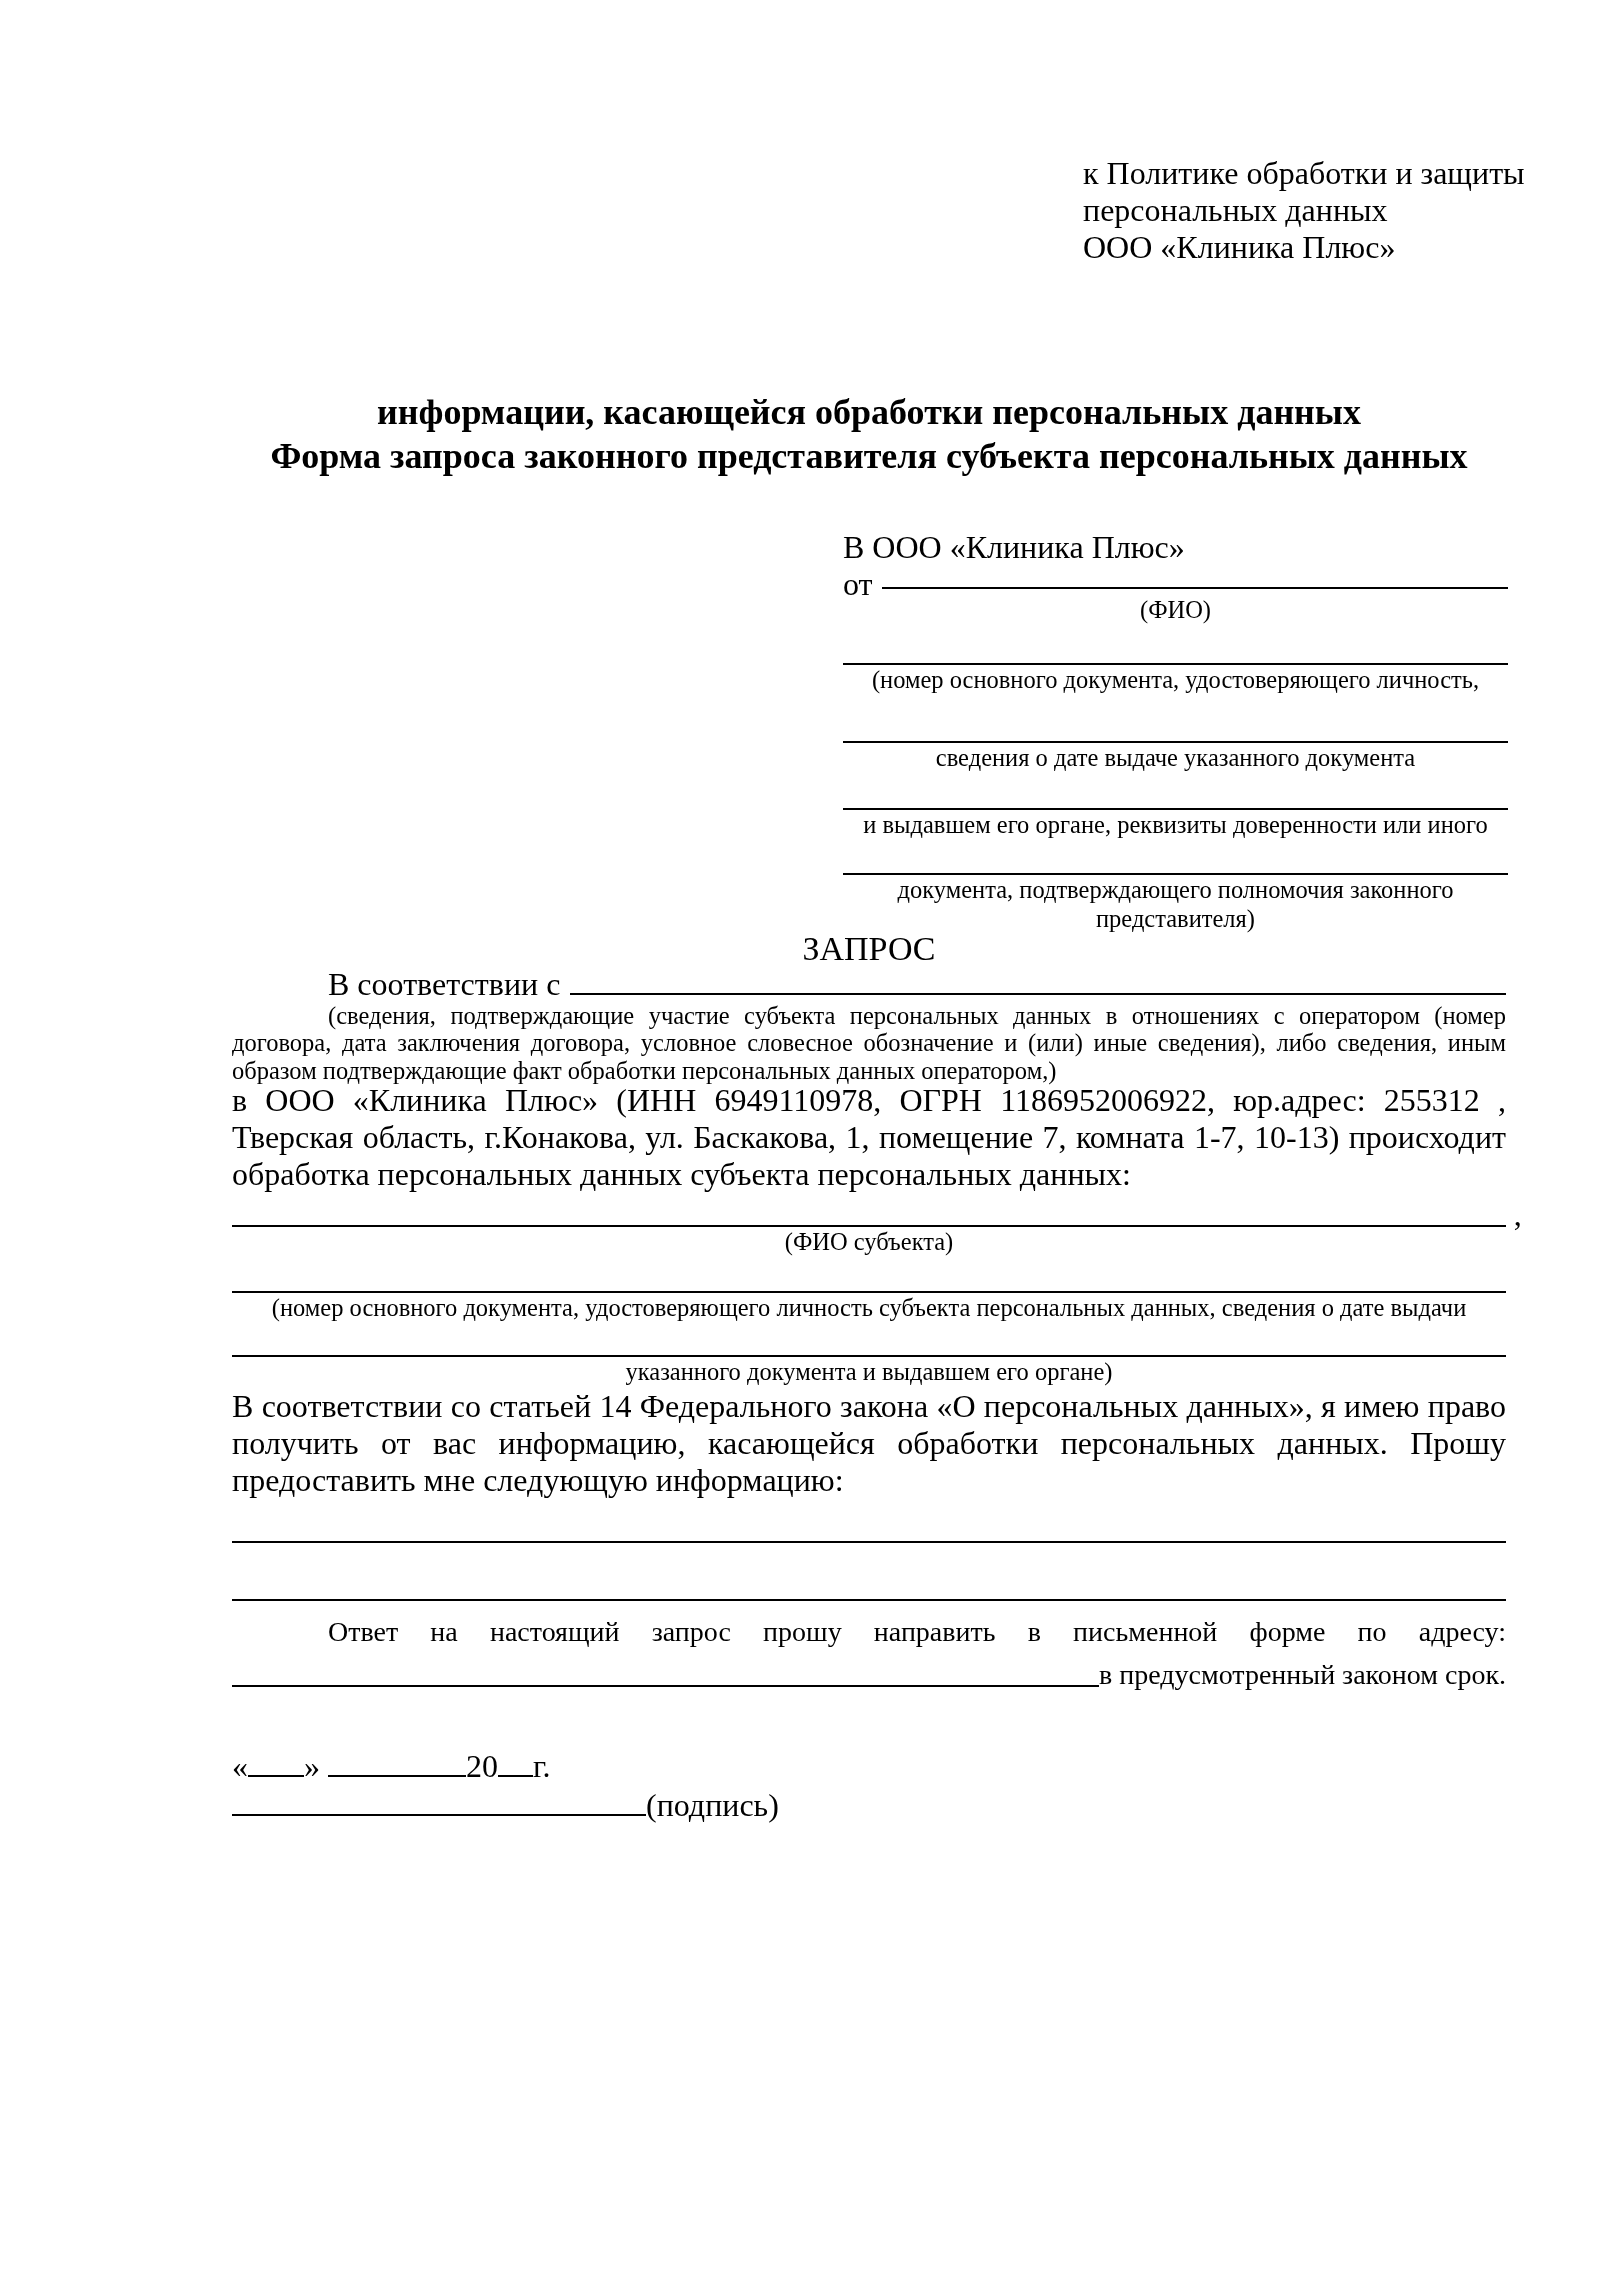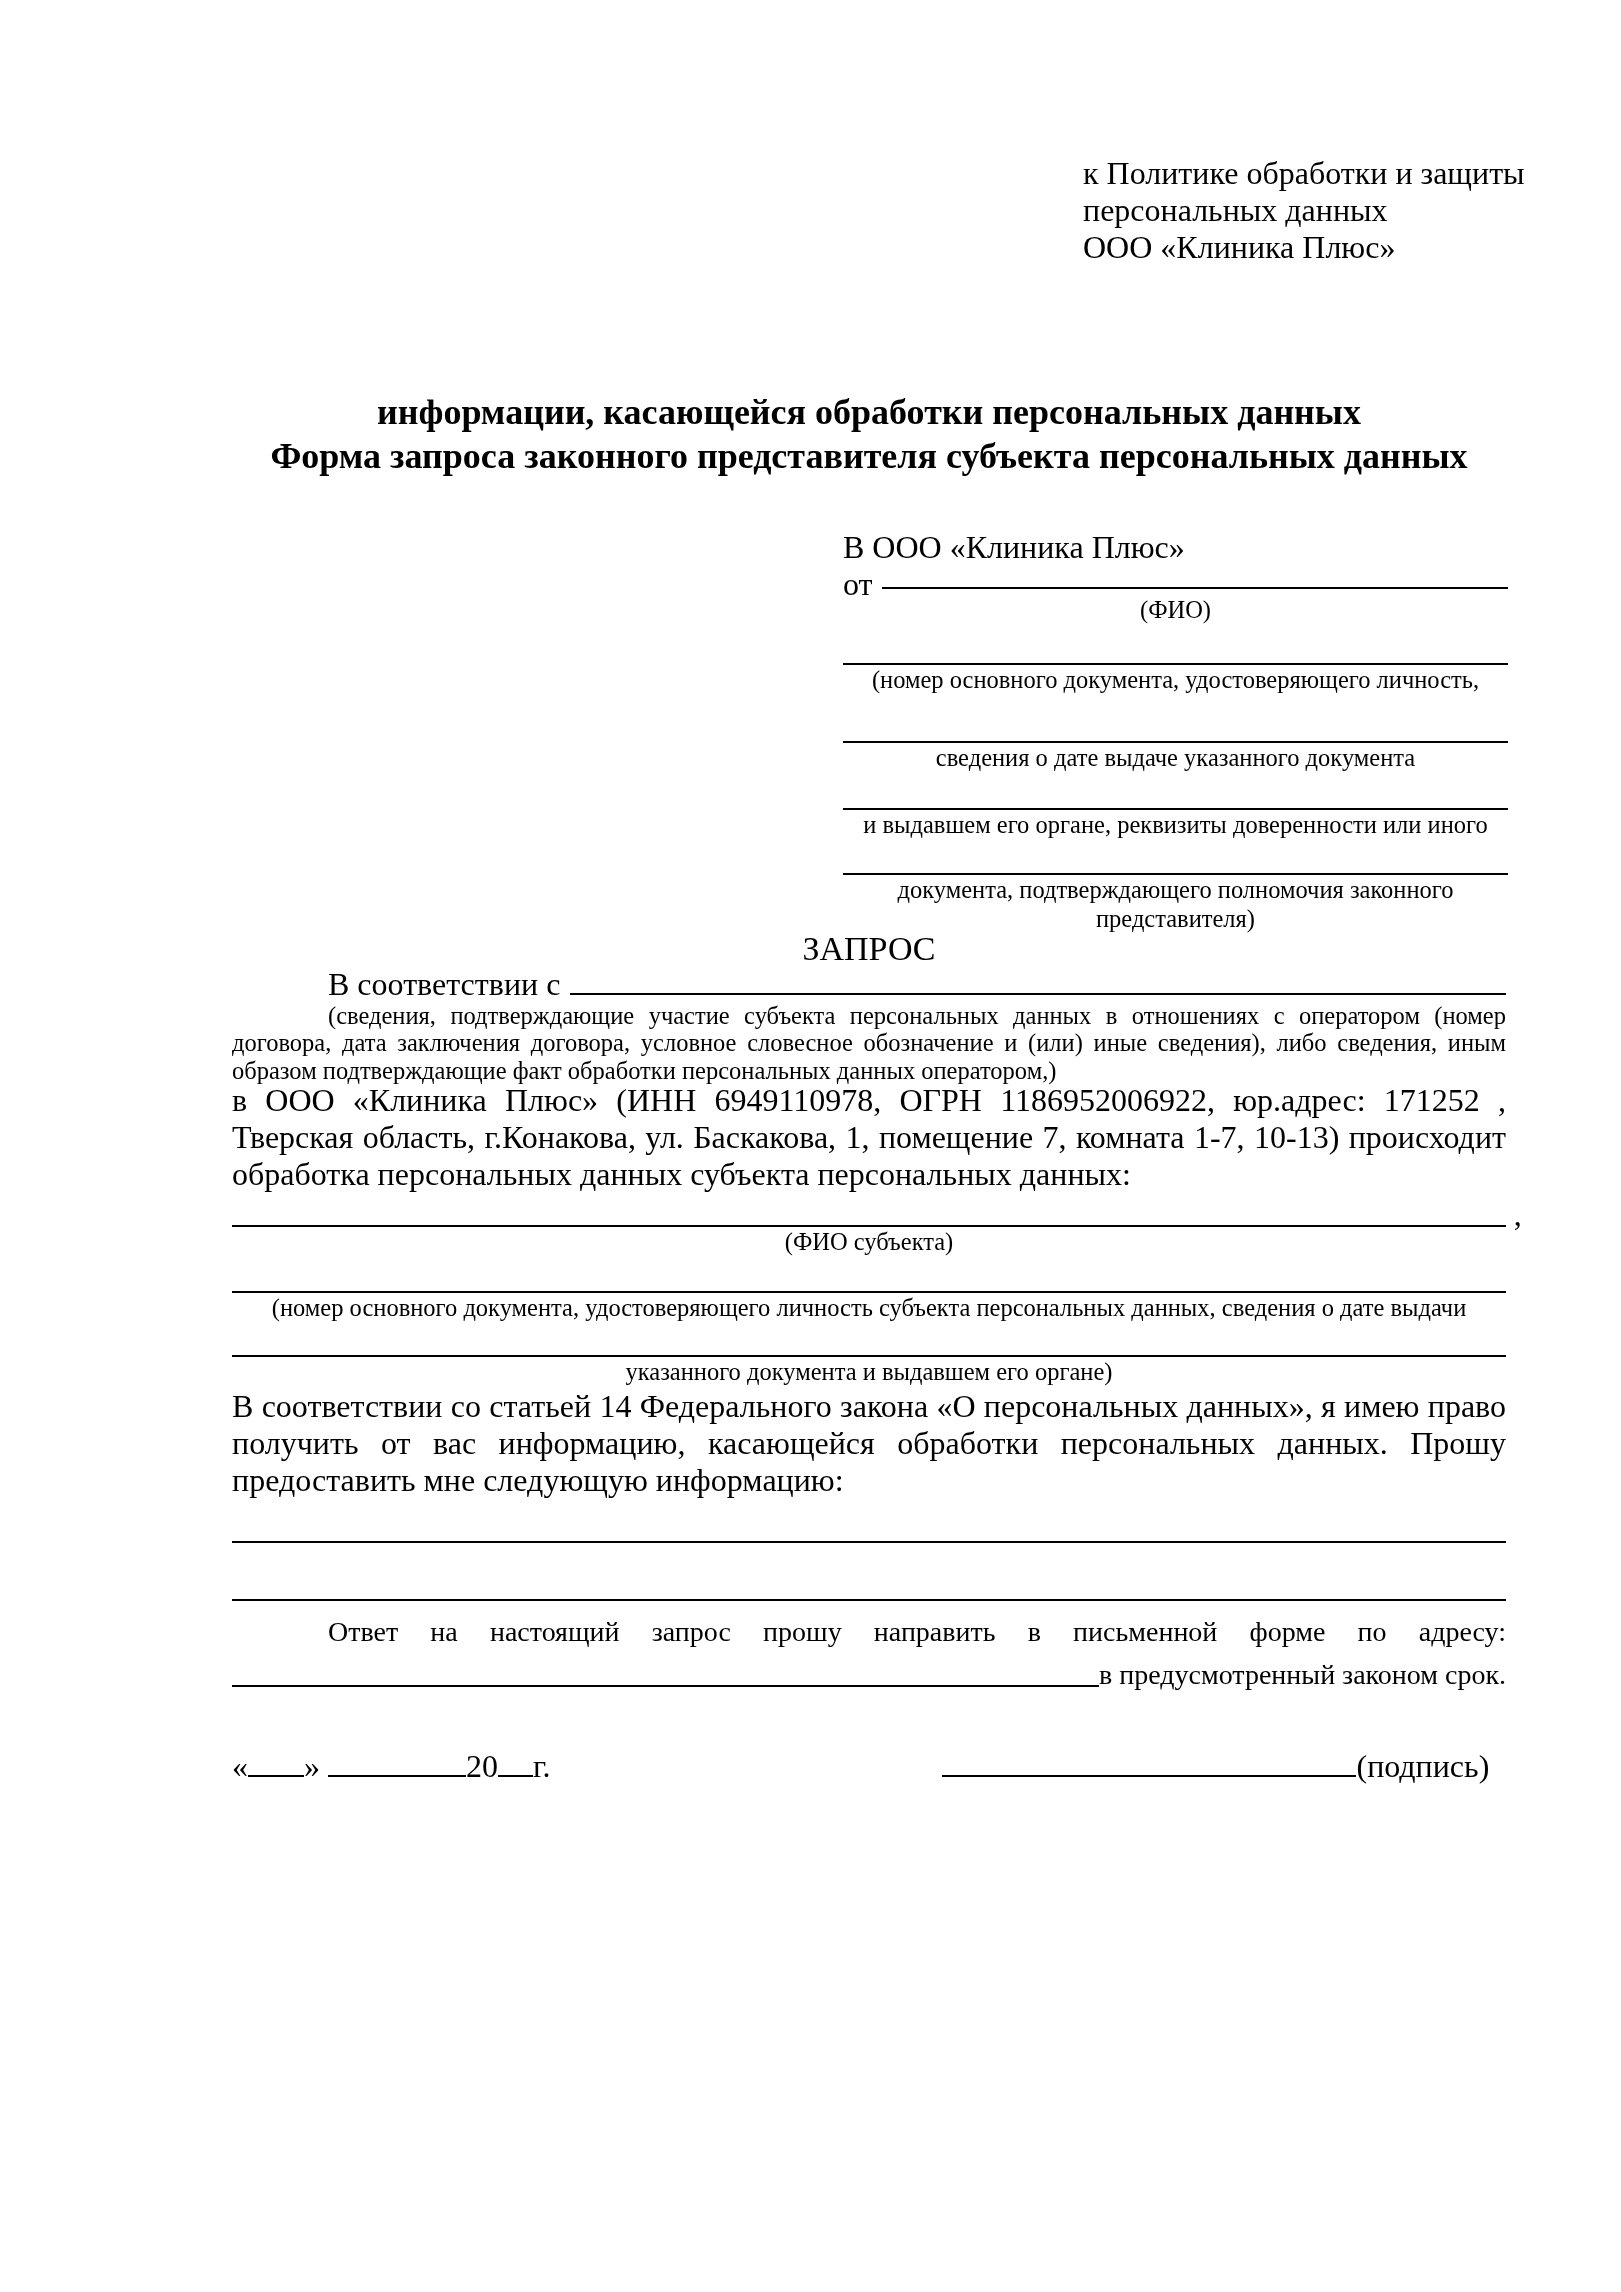--- a/index.html
+++ b/index.html
@@ -46,21 +46,21 @@
   .blanks{top:1509px;left:232px;width:1274px;}
   .b-u1{height:32px;} .b-u2{height:56px;}
 
   .reply{top:1613px;left:232px;width:1274px;font-size:28px;line-height:37px;}
   .reply-first{text-align:justify;text-align-last:justify;padding-left:96px;}
   .reply-second{display:flex;height:43px;}
   .reply-second .suffix{white-space:nowrap;align-self:flex-end;}
   .reply-second .fillline{margin-left:0;}
 
   .sig-row{top:1747px;left:232px;width:1274px;padding-right:0;display:flex;
-    justify-content:space-between;align-items:baseline;font-size:32px;line-height:39px;}
+    justify-content:space-between;align-items:baseline;font-size:32px;line-height:39px;flex-direction:column;}
   .blank{display:inline-block;border-bottom:2.9px solid #000;height:25.5px;vertical-align:baseline;}
   .bl-day{width:56px;} .bl-month{width:138px;} .bl-year{width:35px;} .bl-sign{width:414px;}
   .sig-right{padding-right:16.7px;white-space:nowrap;}
   .sig-left{white-space:nowrap;}
 </style>
 </head>
 <body>
 
 <div class="abs header-block">
   <div>к Политике обработки и защиты</div>
@@ -92,21 +92,21 @@
 
 <div class="abs zapros">ЗАПРОС</div>
 
 <div class="abs intro-row">
   <span class="lbl">В соответствии с</span>
   <span class="fillline"></span>
 </div>
 
 <div class="abs intro-cap">(сведения, подтверждающие участие субъекта персональных данных в отношениях с оператором (номер договора, дата заключения договора, условное словесное обозначение и (или) иные сведения), либо сведения, иным образом подтверждающие факт обработки персональных данных оператором,)</div>
 
-<div class="abs op-para">в ООО «Клиника Плюс» (ИНН 6949110978, ОГРН 1186952006922, юр.адрес: 171252 , Тверская область, г.Конакова, ул. Баскакова, 1, помещение 7, комната 1-7, 10-13) происходит обработка персональных данных субъекта персональных данных:</div>
+<div class="abs op-para">в ООО «Клиника Плюс» (ИНН 6949110978, ОГРН 1186952006922, юр.адрес: 255312 , Тверская область, г.Конакова, ул. Баскакова, 1, помещение 7, комната 1-7, 10-13) происходит обработка персональных данных субъекта персональных данных:</div>
 
 <div class="abs subject">
   <div class="uline s-u1">
     <span class="comma">,</span>
   </div>
   <div class="cap">(ФИО субъекта)</div>
   <div class="uline s-u2"></div>
   <div class="cap">(номер основного документа, удостоверяющего личность субъекта персональных данных, сведения о дате выдачи</div>
   <div class="uline s-u3"></div>
   <div class="cap">указанного документа и выдавшем его органе)</div>

